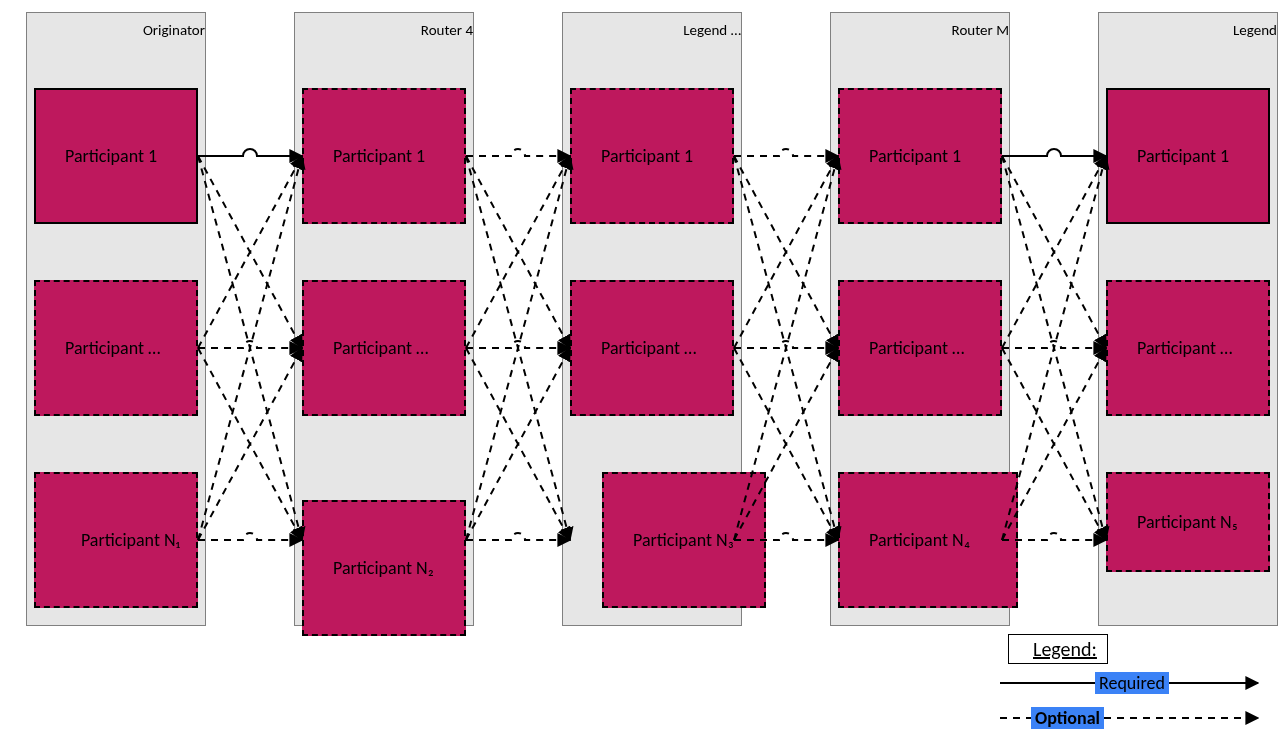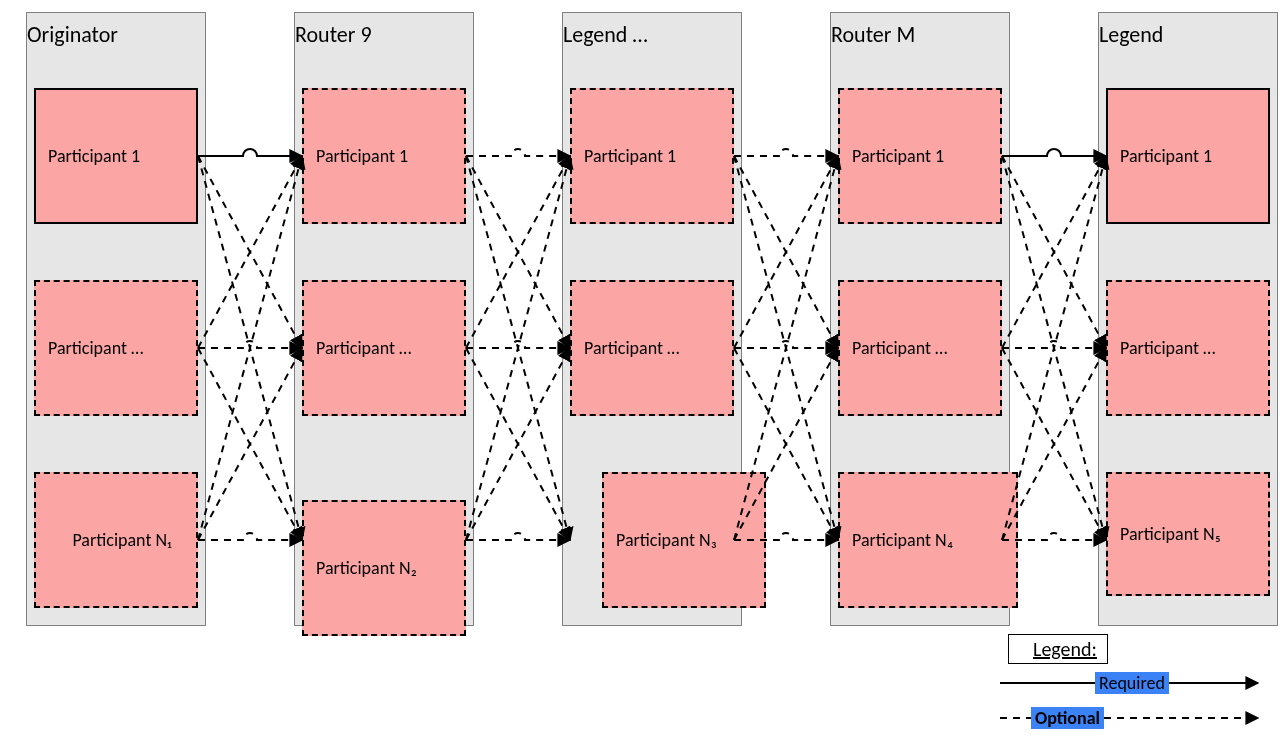--- a/index.html
+++ b/index.html
@@ -23,30 +23,30 @@
   .column {
     position: absolute;
     background: #e6e6e6;
     border: 1px solid #808080;
     box-sizing: border-box;
   }
   .col-title {
     position: absolute;
     left: 0; right: 0;
     top: 8px;
-    text-align: left;
-    font-size: 22px;
+    text-align: right;
+    font-size: 15px;
   }
   .pbox {
     position: absolute;
-    background: #fca5a5;
+    background: #be185d;
     box-sizing: border-box;
     display: flex;
     align-items: center;
-    padding-left: 12px;
+    padding-left: 29px;
     font-size: 18px;
   }
   .pbox.solid { border: 2px solid #000000; }
   .pbox.dashed { border: 2px dashed #000000; }
   .legend-box {
     position: absolute;
     border: 1.5px solid #000000;
     text-align: center;
     font-size: 20px;
     padding: 2px 24px;
@@ -73,21 +73,21 @@
       <div class="pbox solid" style="left: 34px; top: 88px; width: 164px; height: 136px;">
         <span>Participant 1</span>
       </div>
       <div class="pbox dashed" style="left: 34px; top: 280px; width: 164px; height: 136px;">
         <span>Participant …</span>
       </div>
       <div class="pbox dashed" style="left: 34px; top: 472px; width: 164px; height: 136px; justify-content: center;">
         <span>Participant N₁</span>
       </div>
       <div class="column" style="left: 294px; top: 12px; width: 180px; height: 614px;">
-        <div class="col-title">Router 9</div>
+        <div class="col-title">Router 4</div>
       </div>
       <div class="pbox dashed" style="left: 302px; top: 88px; width: 164px; height: 136px;">
         <span>Participant 1</span>
       </div>
       <div class="pbox dashed" style="left: 302px; top: 280px; width: 164px; height: 136px;">
         <span>Participant …</span>
       </div>
       <div class="pbox dashed" style="left: 302px; top: 472px; width: 164px; height: 136px; margin-top: 28px;">
         <span>Participant N₂</span>
       </div>
@@ -117,21 +117,21 @@
       </div>
       <div class="column" style="left: 1098px; top: 12px; width: 180px; height: 614px;">
         <div class="col-title">Legend</div>
       </div>
       <div class="pbox solid" style="left: 1106px; top: 88px; width: 164px; height: 136px;">
         <span>Participant 1</span>
       </div>
       <div class="pbox dashed" style="left: 1106px; top: 280px; width: 164px; height: 136px;">
         <span>Participant …</span>
       </div>
-      <div class="pbox dashed" style="left: 1106px; top: 472px; width: 164px; height: 124px;">
+      <div class="pbox dashed" style="left: 1106px; top: 472px; width: 164px; height: 100px;">
         <span>Participant N₅</span>
       </div>
     </div>
 
   <svg class="svg-layer" id="arrows">
     <defs>
       <marker id="arrowhead" viewBox="0 0 10 10" refX="9" refY="5" markerWidth="7" markerHeight="7" orient="auto-start-reverse">
         <path d="M 0 0 L 10 5 L 0 10 z" fill="#000000"></path>
       </marker>
     </defs>

